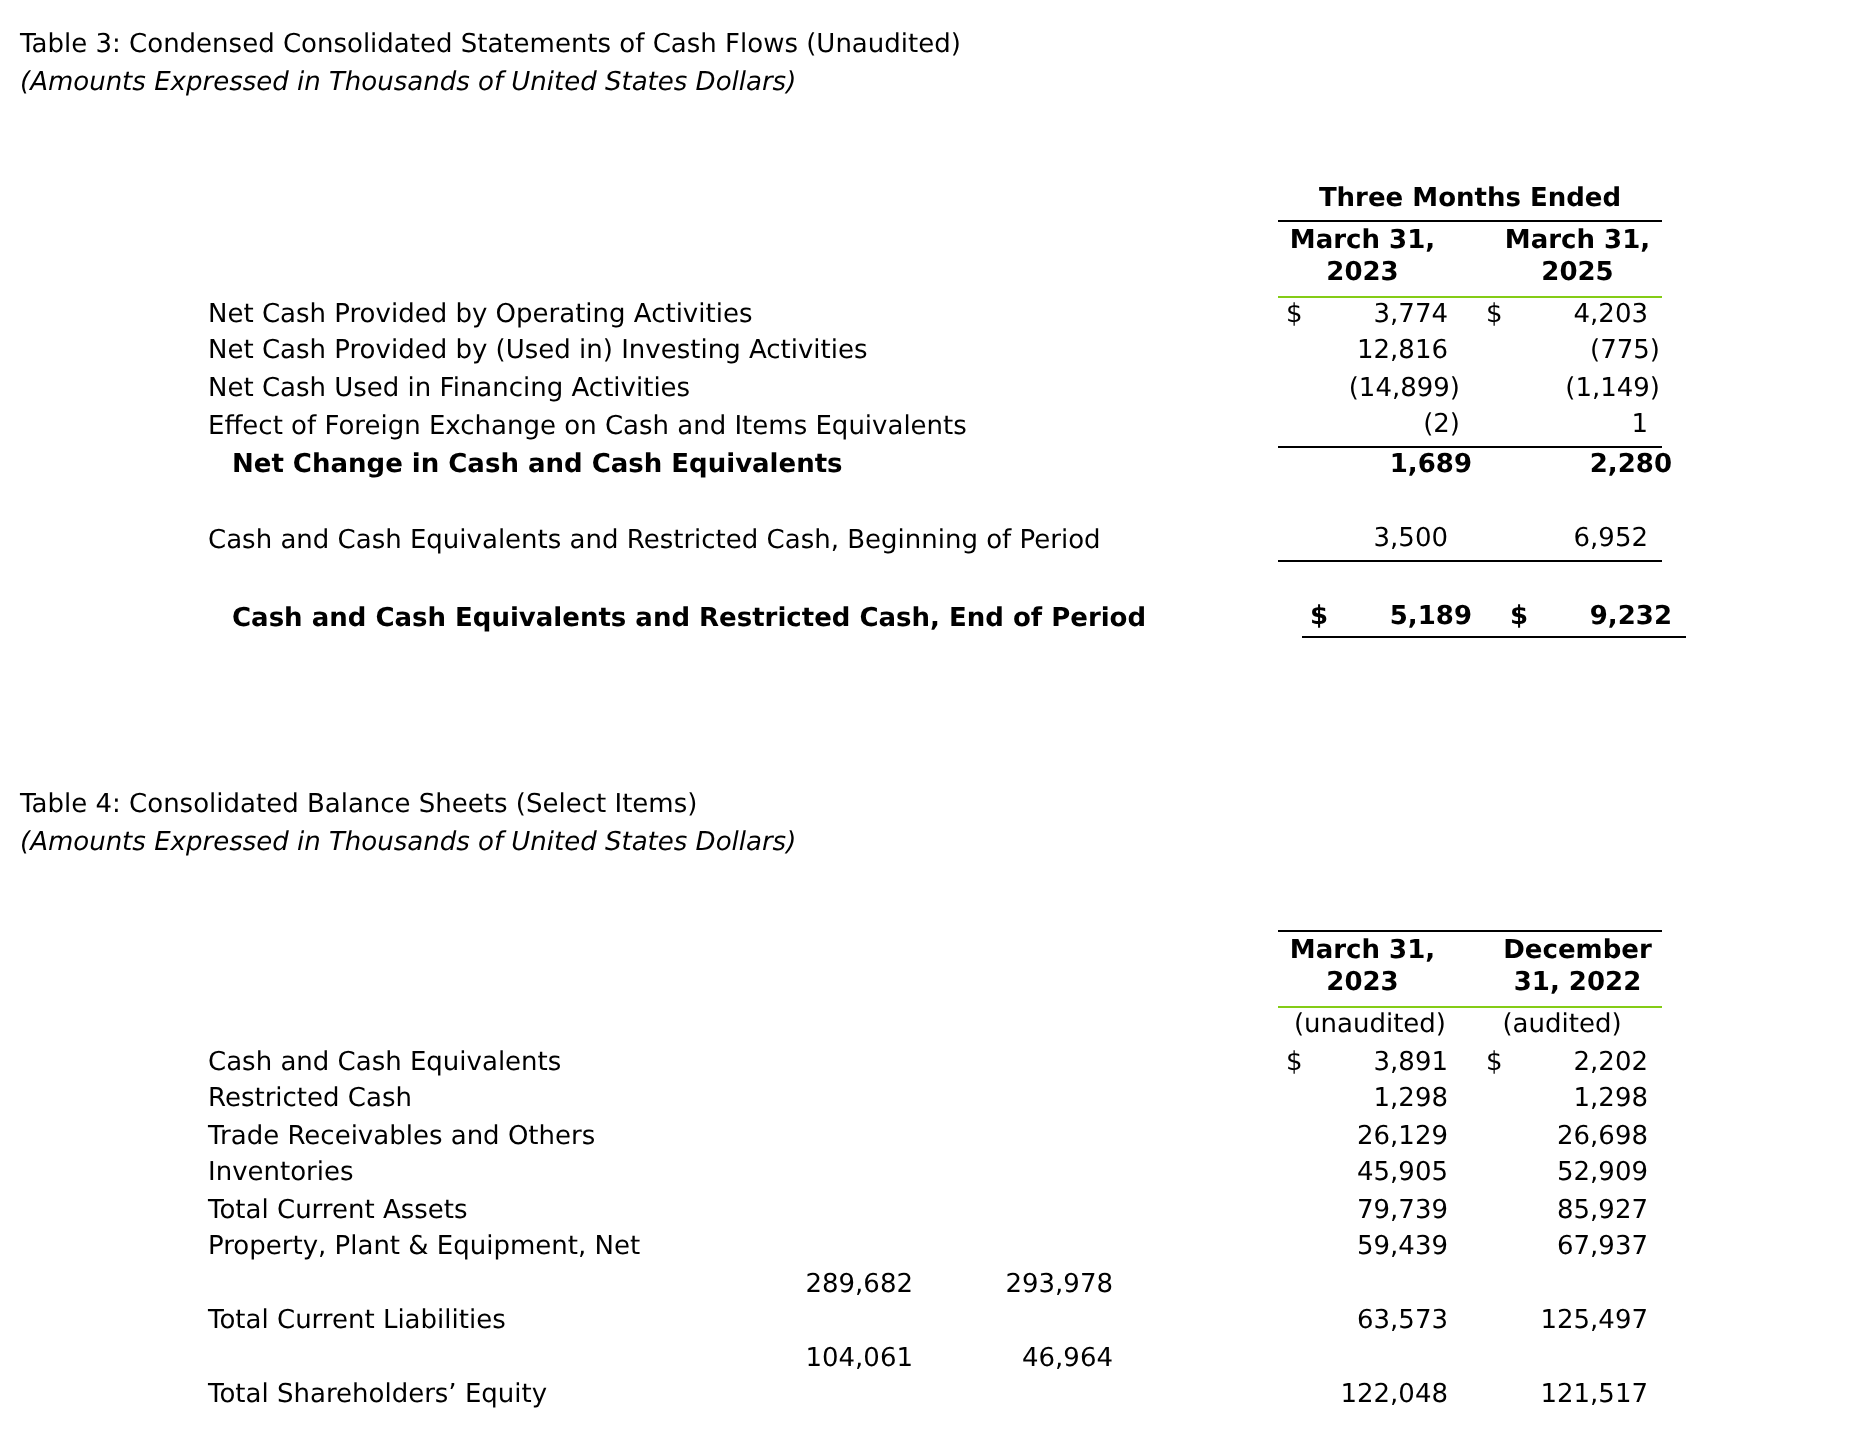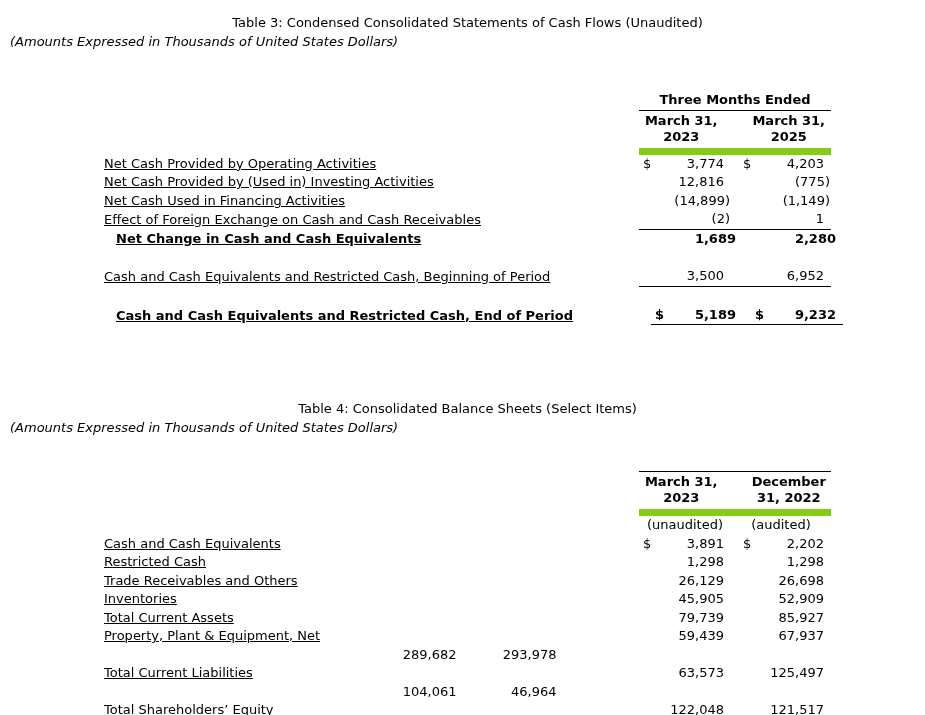--- a/index.html
+++ b/index.html
@@ -2,42 +2,42 @@
 <html><head>
 <meta charset="utf-8">
 <style>
   html,body { margin:0; padding:0; background:#fff; }
   body {
     width:925px; height:715px; overflow:hidden;
     padding:14px 0 0 10px; box-sizing:border-box;
     font-family:"DejaVu Sans","Liberation Sans",sans-serif;
     font-size:13px; line-height:18.5px; color:#000;
   }
-  .tbl-title { white-space:nowrap;text-align:center; }
+  .tbl-title { white-space:nowrap; }
   .tbl-subtitle { font-style:italic; white-space:nowrap; }
 
   .fintable { margin-top:0; }
   .row { display:flex; align-items:flex-end;justify-content:center; }
-  .label { width:535px; white-space:nowrap;text-decoration:underline; }
+  .label { width:535px; white-space:nowrap; }
   .pair { width:192px; display:flex; gap:8px; }
   .vcell {
     width:92px; box-sizing:border-box;
     display:flex; justify-content:space-between;
     padding:0 7px 0 4px;
   }
   .num { white-space:nowrap; }
   .num.neg { margin-right:-6px; }
   .rule { border-bottom:1px solid #000; }
   .bold { font-weight:bold;margin-left:24px; }
   .rowgap { height:19px; }
 
   .header-area { width:192px; }
   .topline { border-top:1px solid #000; }
   .group-hdr { text-align:center; font-weight:bold; border-bottom:1px solid #000; }
-  .dates { display:flex; gap:23px; border-bottom:7px solid #84cc16; padding:2px 0 3px; }
+  .dates { display:flex; gap:23px; border-bottom:1px solid #84cc16; padding:2px 0 3px; }
   .hcell { width:92px; text-align:center; font-weight:bold; line-height:16px; }
   .hcell span { display:block; }
   .notes { display:flex; gap:4px; }
   .ncell { width:92px; text-align:center; }
 
   .t3-header { margin-top:40px; }
   .t4-block { margin-top:75px; }
   .t4-header { margin-top:34px; }
 </style>
 </head>
@@ -98,21 +98,21 @@
         <span class="cur"></span>
         <span class="num neg">(14,899)</span>
       </div>
       <div class="vcell">
         <span class="cur"></span>
         <span class="num neg">(1,149)</span>
       </div>
     </div>
   </div>
         <div class="row">
-    <div class="label">Effect of Foreign Exchange on Cash and Cash Receivables</div>
+    <div class="label">Effect of Foreign Exchange on Cash and Items Equivalents</div>
     <div class="pair rule">
       <div class="vcell">
         <span class="cur"></span>
         <span class="num neg">(2)</span>
       </div>
       <div class="vcell">
         <span class="cur"></span>
         <span class="num">1</span>
       </div>
     </div>

